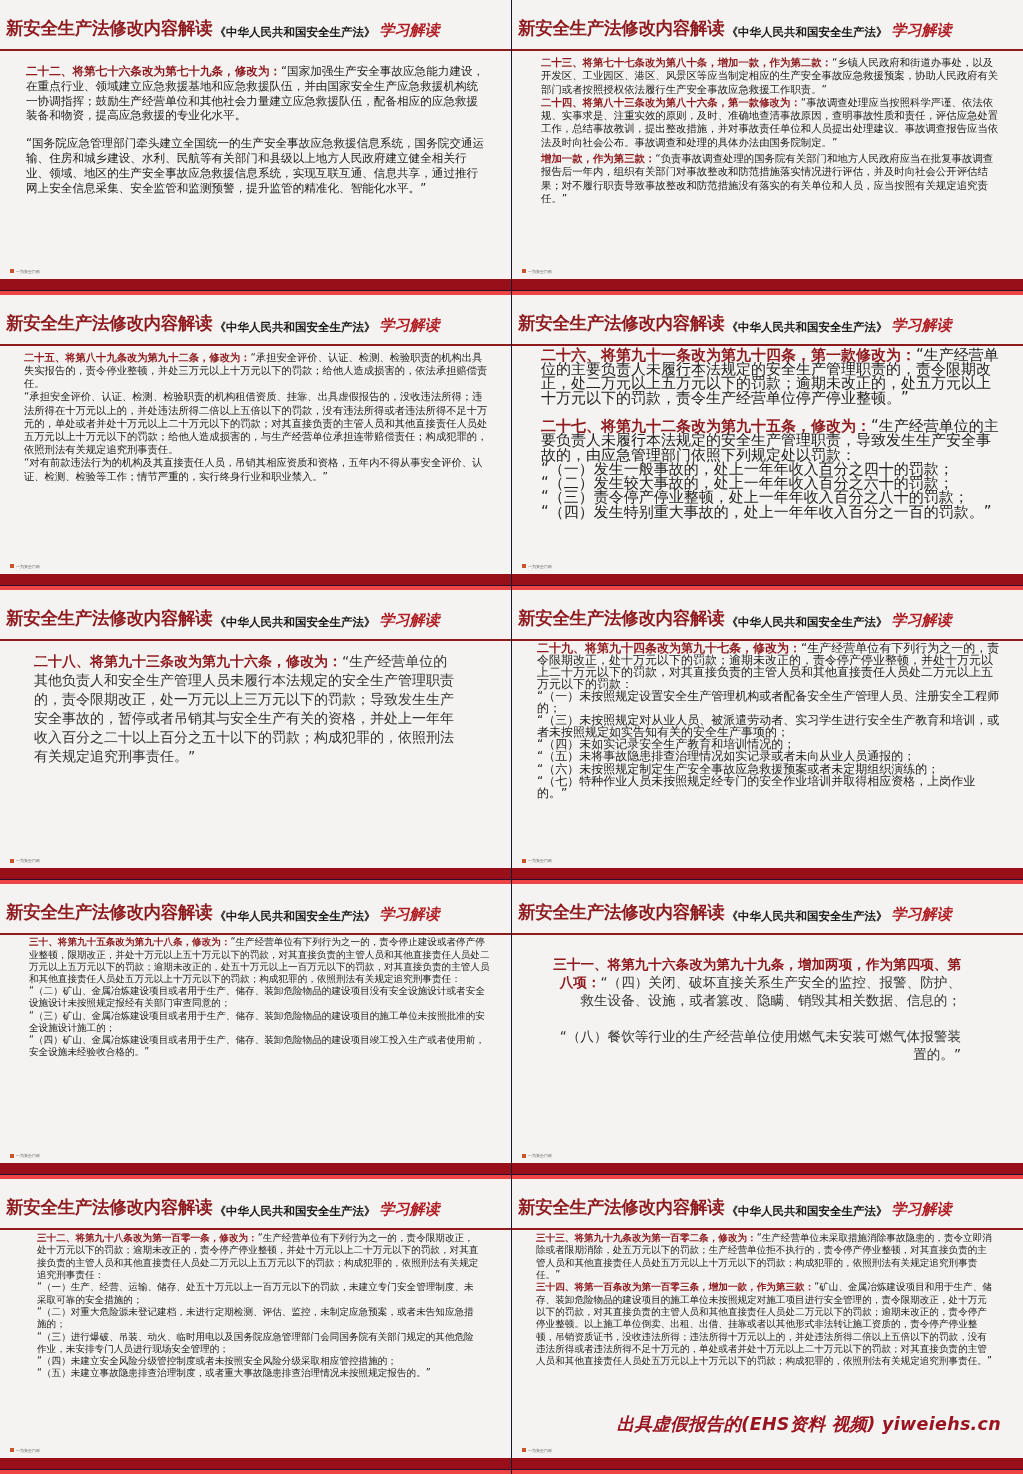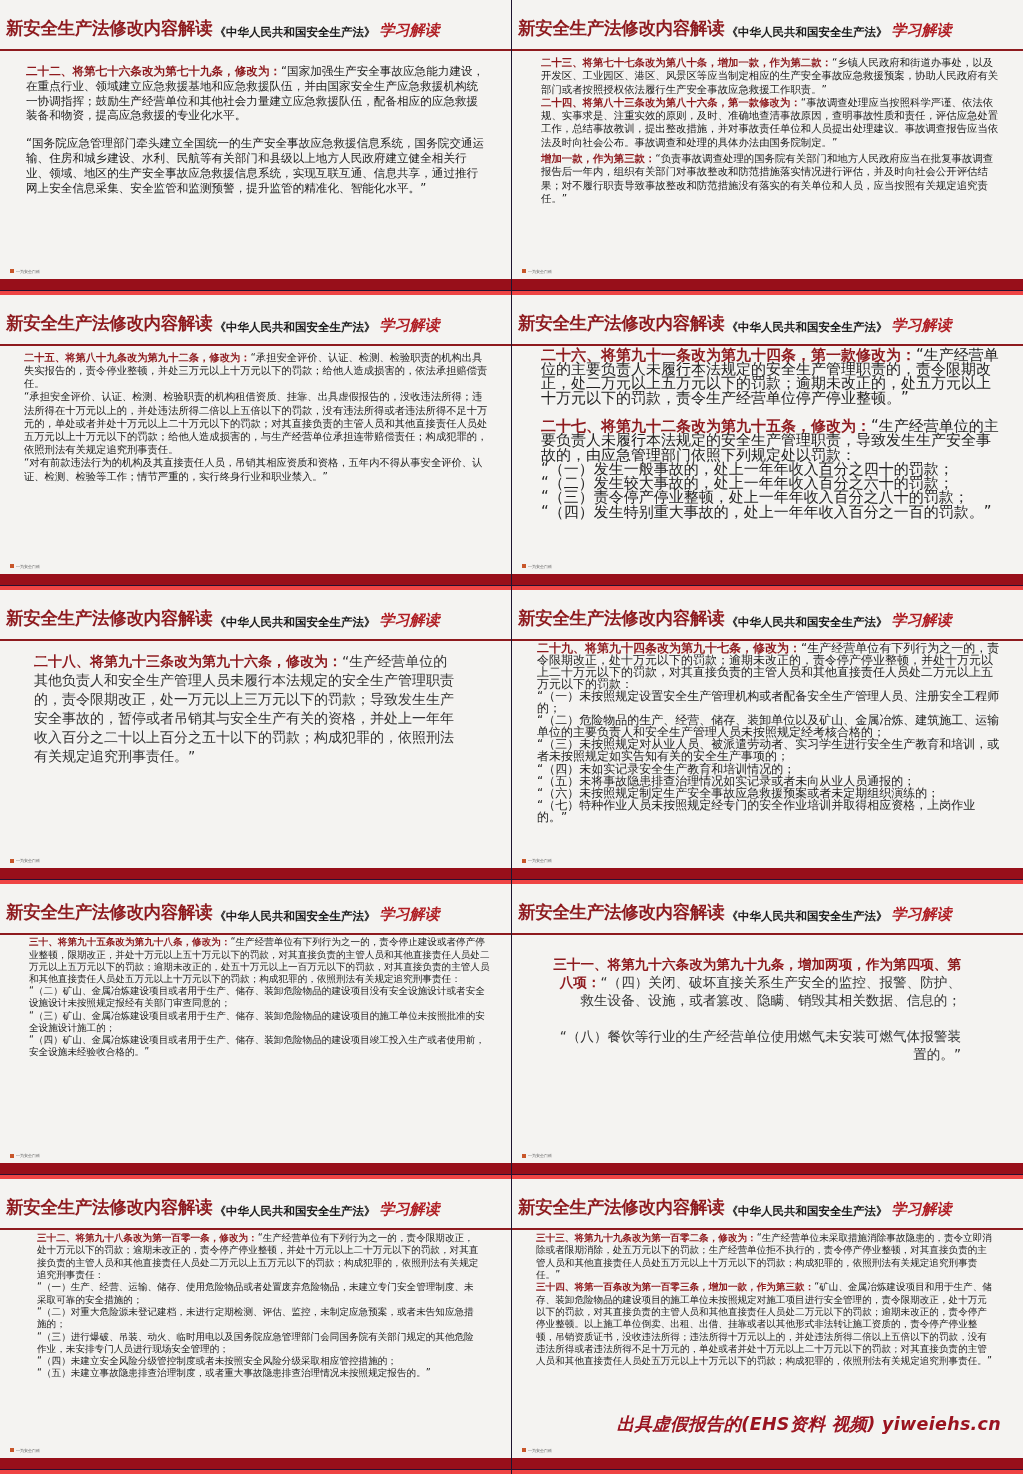--- a/index.html
+++ b/index.html
@@ -128,21 +128,20 @@
   <div class="slide">
     <div class="slide-header">
       <span class="title-main">新安全生产法修改内容解读</span>
       <span class="title-law">《中华人民共和国安全生产法》</span>
       <span class="title-tag">学习解读</span>
     </div>
     <div class="header-line"></div>
     <div class="slide-body small" style="left:25px;top:52px;">
       <p><span class="hl">二十九、将第九十四条改为第九十七条，修改为：</span><span>“生产经营单位有下列行为之一的，责令限期改正，处十万元以下的罚款；逾期未改正的，责令停产停业整顿，并处十万元以上二十万元以下的罚款，对其直接负责的主管人员和其他直接责任人员处二万元以上五万元以下的罚款：</span></p>
       <p><span>“（一）未按照规定设置安全生产管理机构或者配备安全生产管理人员、注册安全工程师的；</span></p>
-      <p><span>“（二）危险物品的生产、经营、储存、装卸单位以及矿山、金属冶炼、建筑施工、运输单位的主要负责人和安全生产管理人员未按照规定经考核合格的；</span></p>
       <p><span>“（三）未按照规定对从业人员、被派遣劳动者、实习学生进行安全生产教育和培训，或者未按照规定如实告知有关的安全生产事项的；</span></p>
       <p><span>“（四）未如实记录安全生产教育和培训情况的；</span></p>
       <p><span>“（五）未将事故隐患排查治理情况如实记录或者未向从业人员通报的；</span></p>
       <p><span>“（六）未按照规定制定生产安全事故应急救援预案或者未定期组织演练的；</span></p>
       <p><span>“（七）特种作业人员未按照规定经专门的安全作业培训并取得相应资格，上岗作业的。”</span></p>
     </div>
     <div class="footer-logo">
         <span class="dot"></span>
         <span>一为安全百科</span>
       </div>
@@ -190,21 +189,21 @@
 
   <div class="slide">
     <div class="slide-header">
       <span class="title-main">新安全生产法修改内容解读</span>
       <span class="title-law">《中华人民共和国安全生产法》</span>
       <span class="title-tag">学习解读</span>
     </div>
     <div class="header-line"></div>
     <div class="slide-body small" style="left:37px;right:30px;top:53px;font-size:9.6px;line-height:12.3px;">
       <p><span class="hl">三十二、将第九十八条改为第一百零一条，修改为：</span><span>“生产经营单位有下列行为之一的，责令限期改正，处十万元以下的罚款；逾期未改正的，责令停产停业整顿，并处十万元以上二十万元以下的罚款，对其直接负责的主管人员和其他直接责任人员处二万元以上五万元以下的罚款；构成犯罪的，依照刑法有关规定追究刑事责任：</span></p>
-      <p><span>“（一）生产、经营、运输、储存、使用危险物品或者处置废弃危险物品，未建立专门安全管理制度、未采取可靠的安全措施的；</span></p>
+      <p><span>“（一）生产、经营、运输、储存、处五十万元以上一百万元以下的罚款，未建立专门安全管理制度、未采取可靠的安全措施的；</span></p>
       <p><span>“（二）对重大危险源未登记建档，未进行定期检测、评估、监控，未制定应急预案，或者未告知应急措施的；</span></p>
       <p><span>“（三）进行爆破、吊装、动火、临时用电以及国务院应急管理部门会同国务院有关部门规定的其他危险作业，未安排专门人员进行现场安全管理的；</span></p>
       <p><span>“（四）未建立安全风险分级管控制度或者未按照安全风险分级采取相应管控措施的；</span></p>
       <p><span>“（五）未建立事故隐患排查治理制度，或者重大事故隐患排查治理情况未按照规定报告的。”</span></p>
     </div>
     <div class="footer-logo">
         <span class="dot"></span>
         <span>一为安全百科</span>
       </div>
     <div class="footer-bar"></div>

